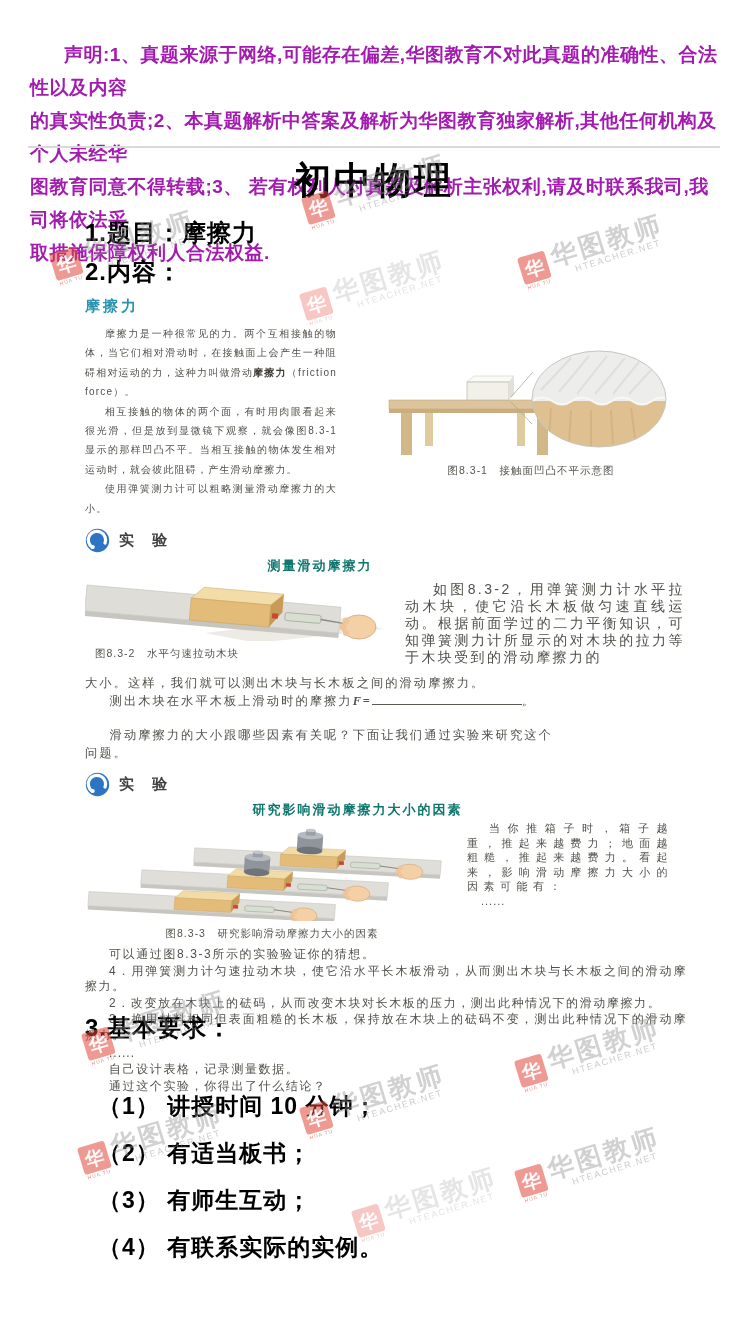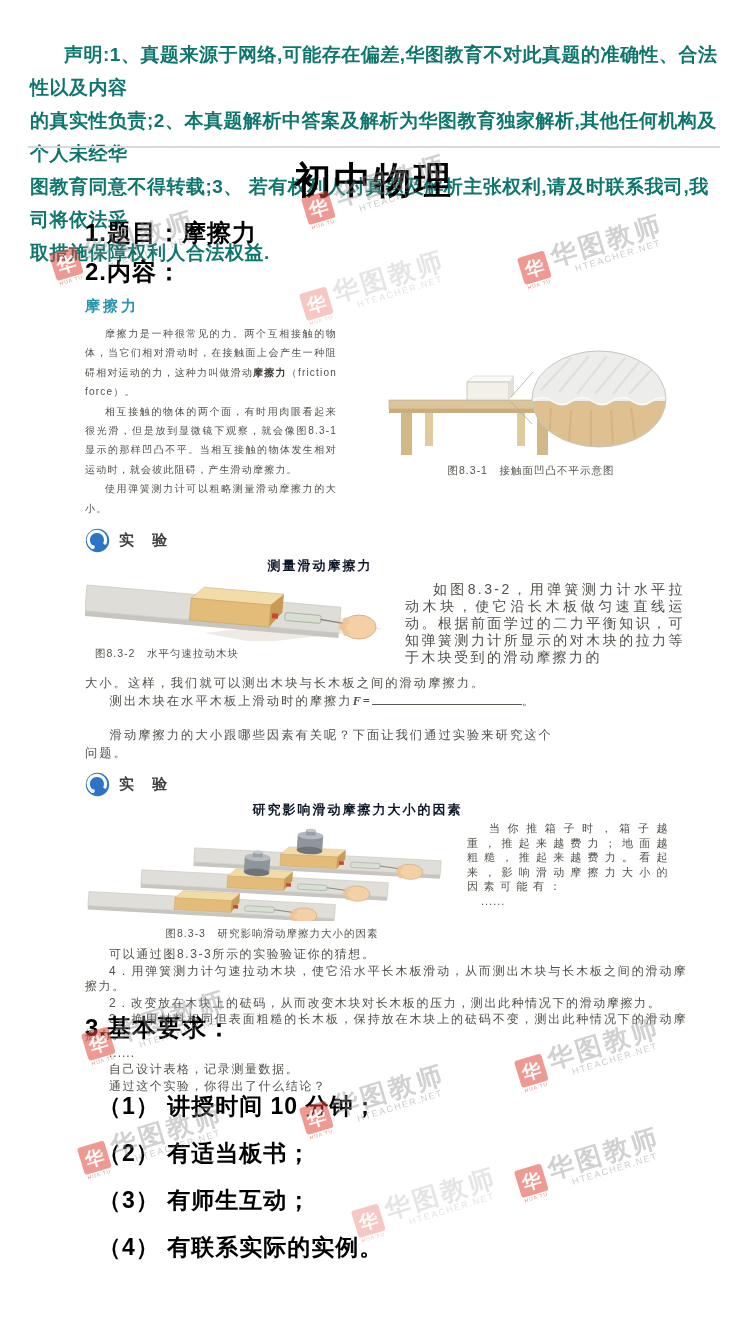--- a/index.html
+++ b/index.html
@@ -5,21 +5,21 @@
   * { box-sizing: border-box; }
   html,body { margin:0; padding:0; }
   body {
     width:748px; height:1335px; position:relative; background:#ffffff;
     font-family:"Liberation Sans", sans-serif; overflow:hidden; color:#000;
   }
 
   
   .disclaimer {
     position:absolute; left:30px; top:38px; width:694px;
-    color:#0f766e; font-size:19px; line-height:33px; font-weight:600;
+    color:#a21caf; font-size:19px; line-height:33px; font-weight:600;
     letter-spacing:0.5px;
   }
   .dis-first { text-indent:34px; }
   .dis-label { font-weight:800; }
 
   .divider {
     position:absolute; left:28px; top:146px; width:692px; height:2px;
     background:#8e8e8e; border-bottom:2px solid #d9d9d9;
   }
 
@@ -44,21 +44,21 @@
   .tb-left p { margin:0; text-indent:2em; }
   .tb-bold { font-weight:bold; color:#3c3a33; }
   .tb-right { margin-left:44px; margin-top:16px; width:300px; }
 
   .fig-cap { font-size:10.5px; color:#55534c; letter-spacing:1px; margin-top:2px; white-space:pre; }
   .cap-center { text-align:center; }
   .cap-left { margin-left:10px; }
 
   .exp-hdr { display:flex; align-items:center; gap:9px; margin-top:10px; }
   .exp-label { font-size:15px; font-weight:bold; color:#404040; letter-spacing:7px; }
-  .exp-title { font-size:13px; font-weight:bold; color:#0f172a; letter-spacing:2px; text-align:center; margin-top:4px; }
+  .exp-title { font-size:13px; font-weight:bold; color:#0f766e; letter-spacing:2px; text-align:center; margin-top:4px; }
   #exp1-title { width:470px; }
   #exp2-title { width:545px; }
 
   .exp1-row { display:flex; margin-top:2px; }
   .fig2wrap { width:302px; }
   .exp1-text {
     width:280px; margin-left:18px; margin-top:4px;
     font-size:14px; line-height:17px; letter-spacing:2.4px;
     text-align:justify; text-indent:2em;
   }

